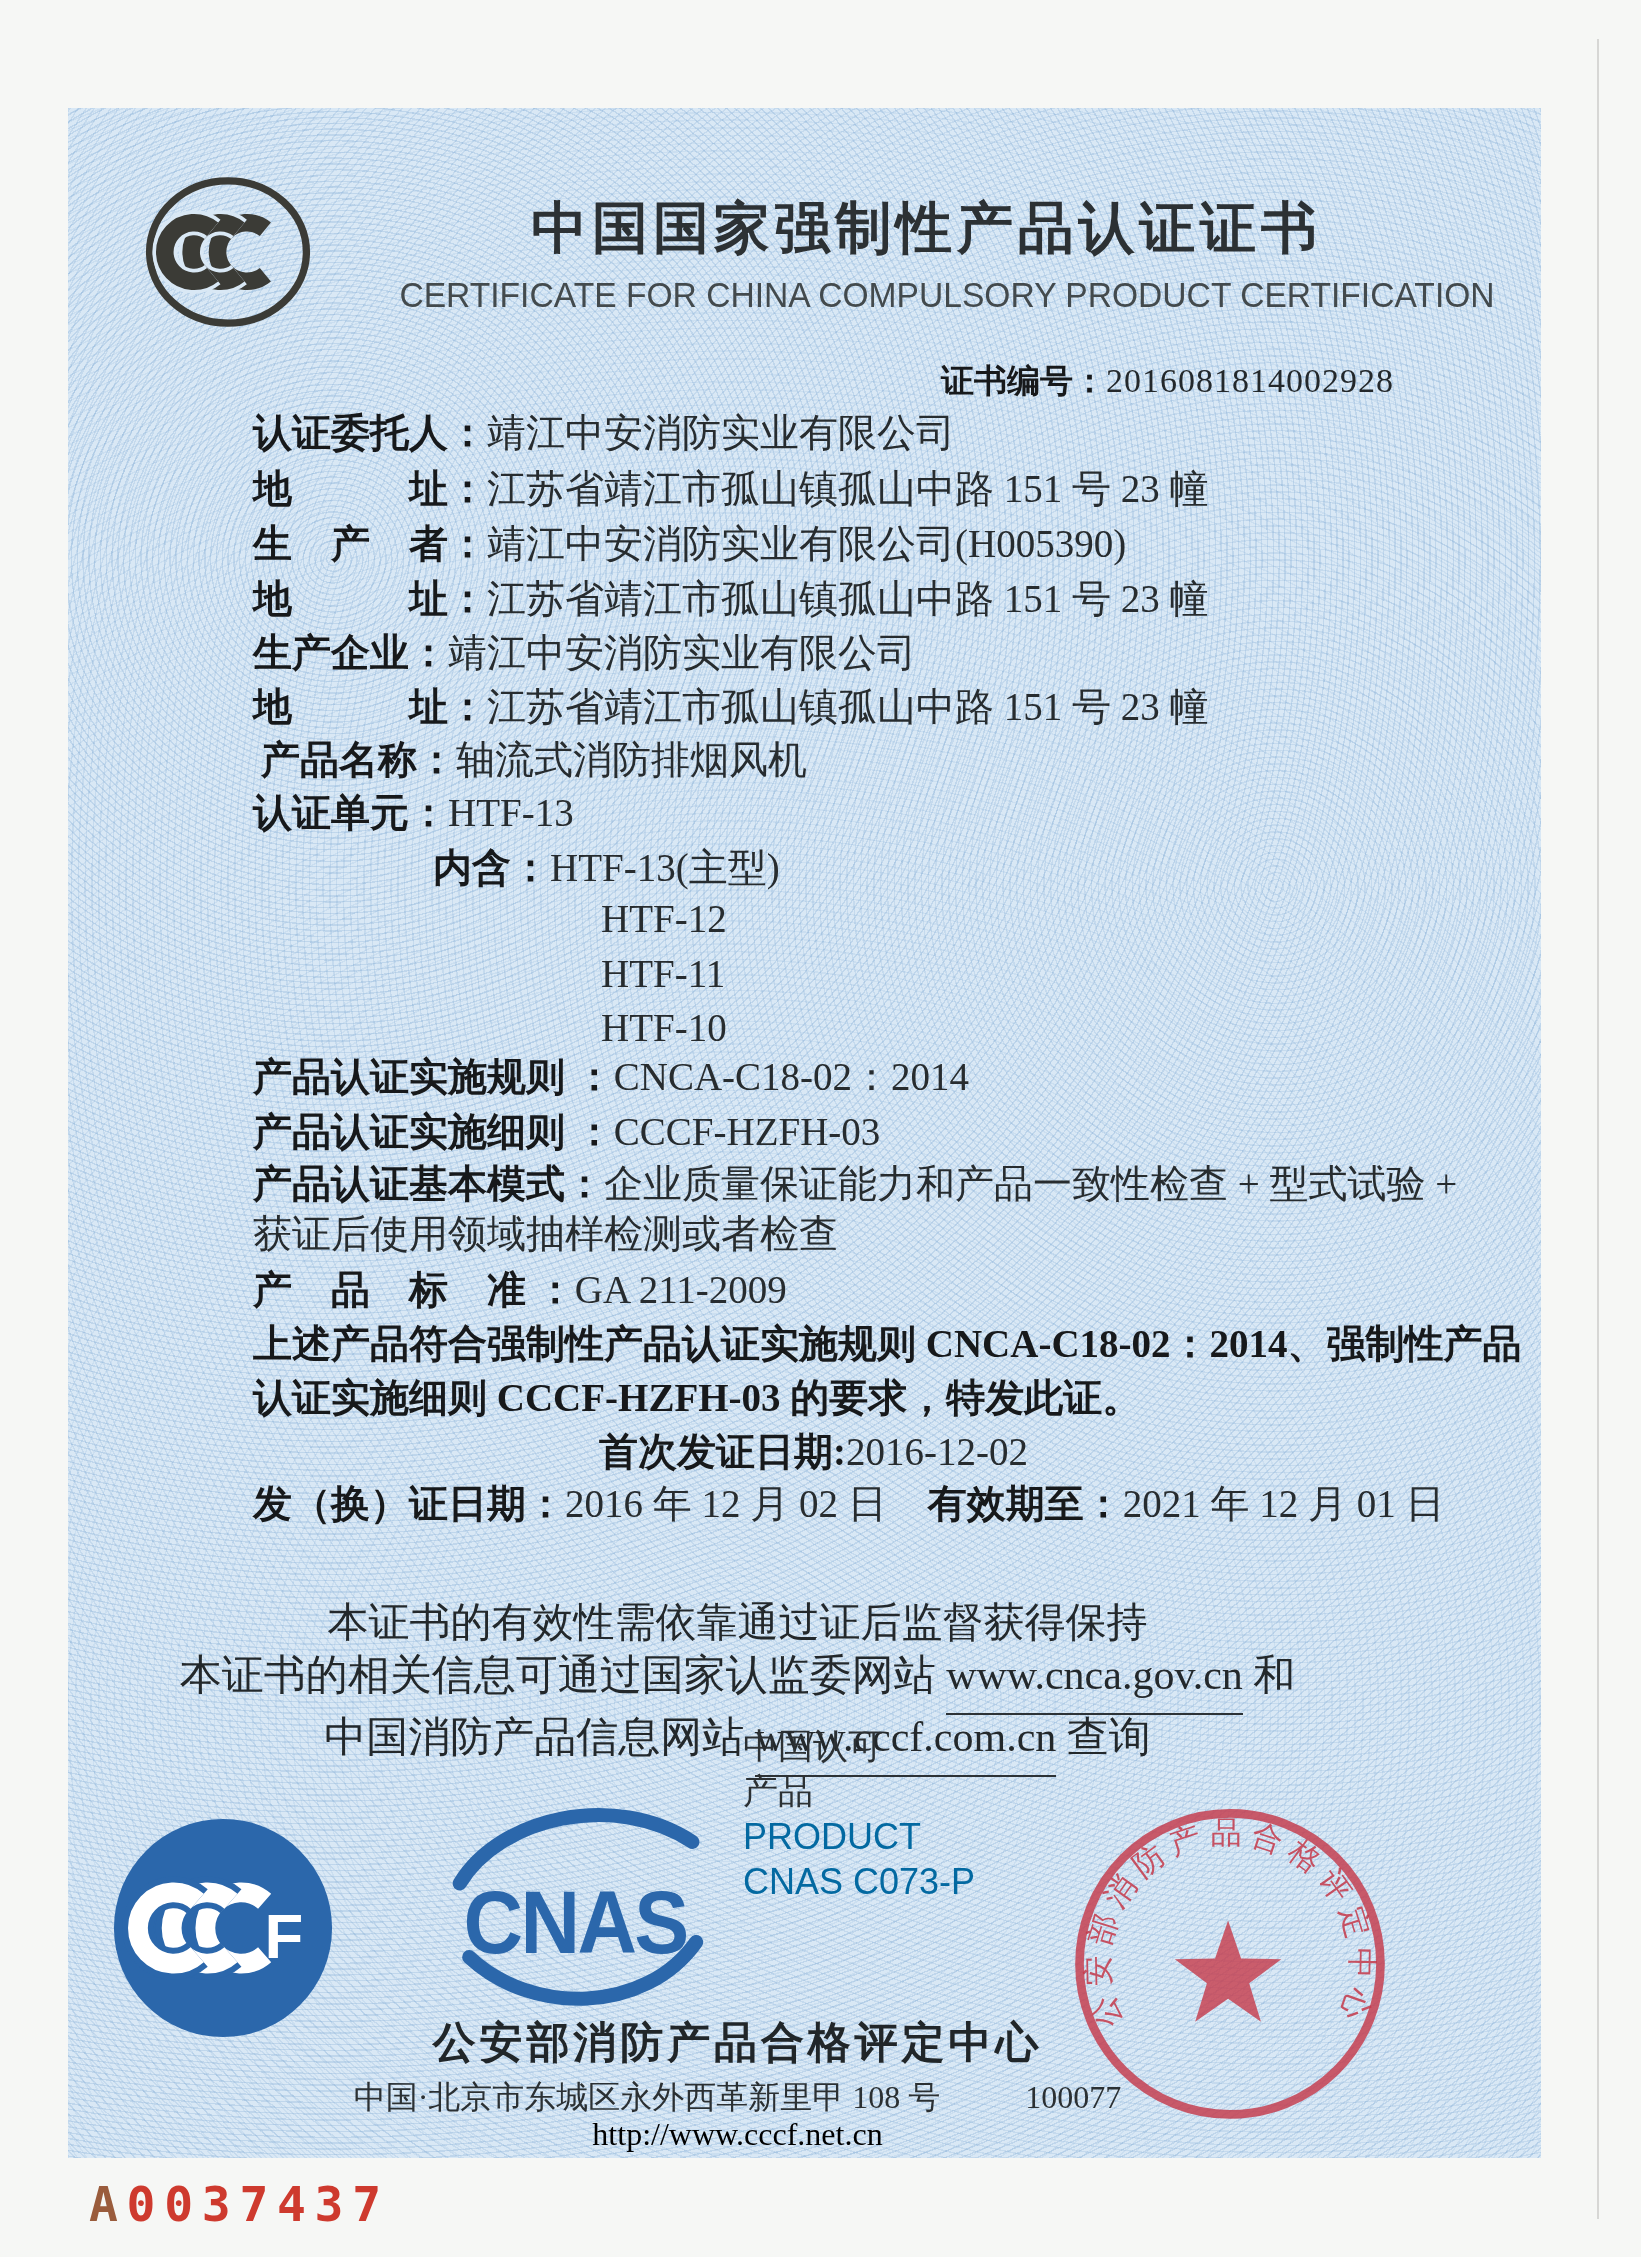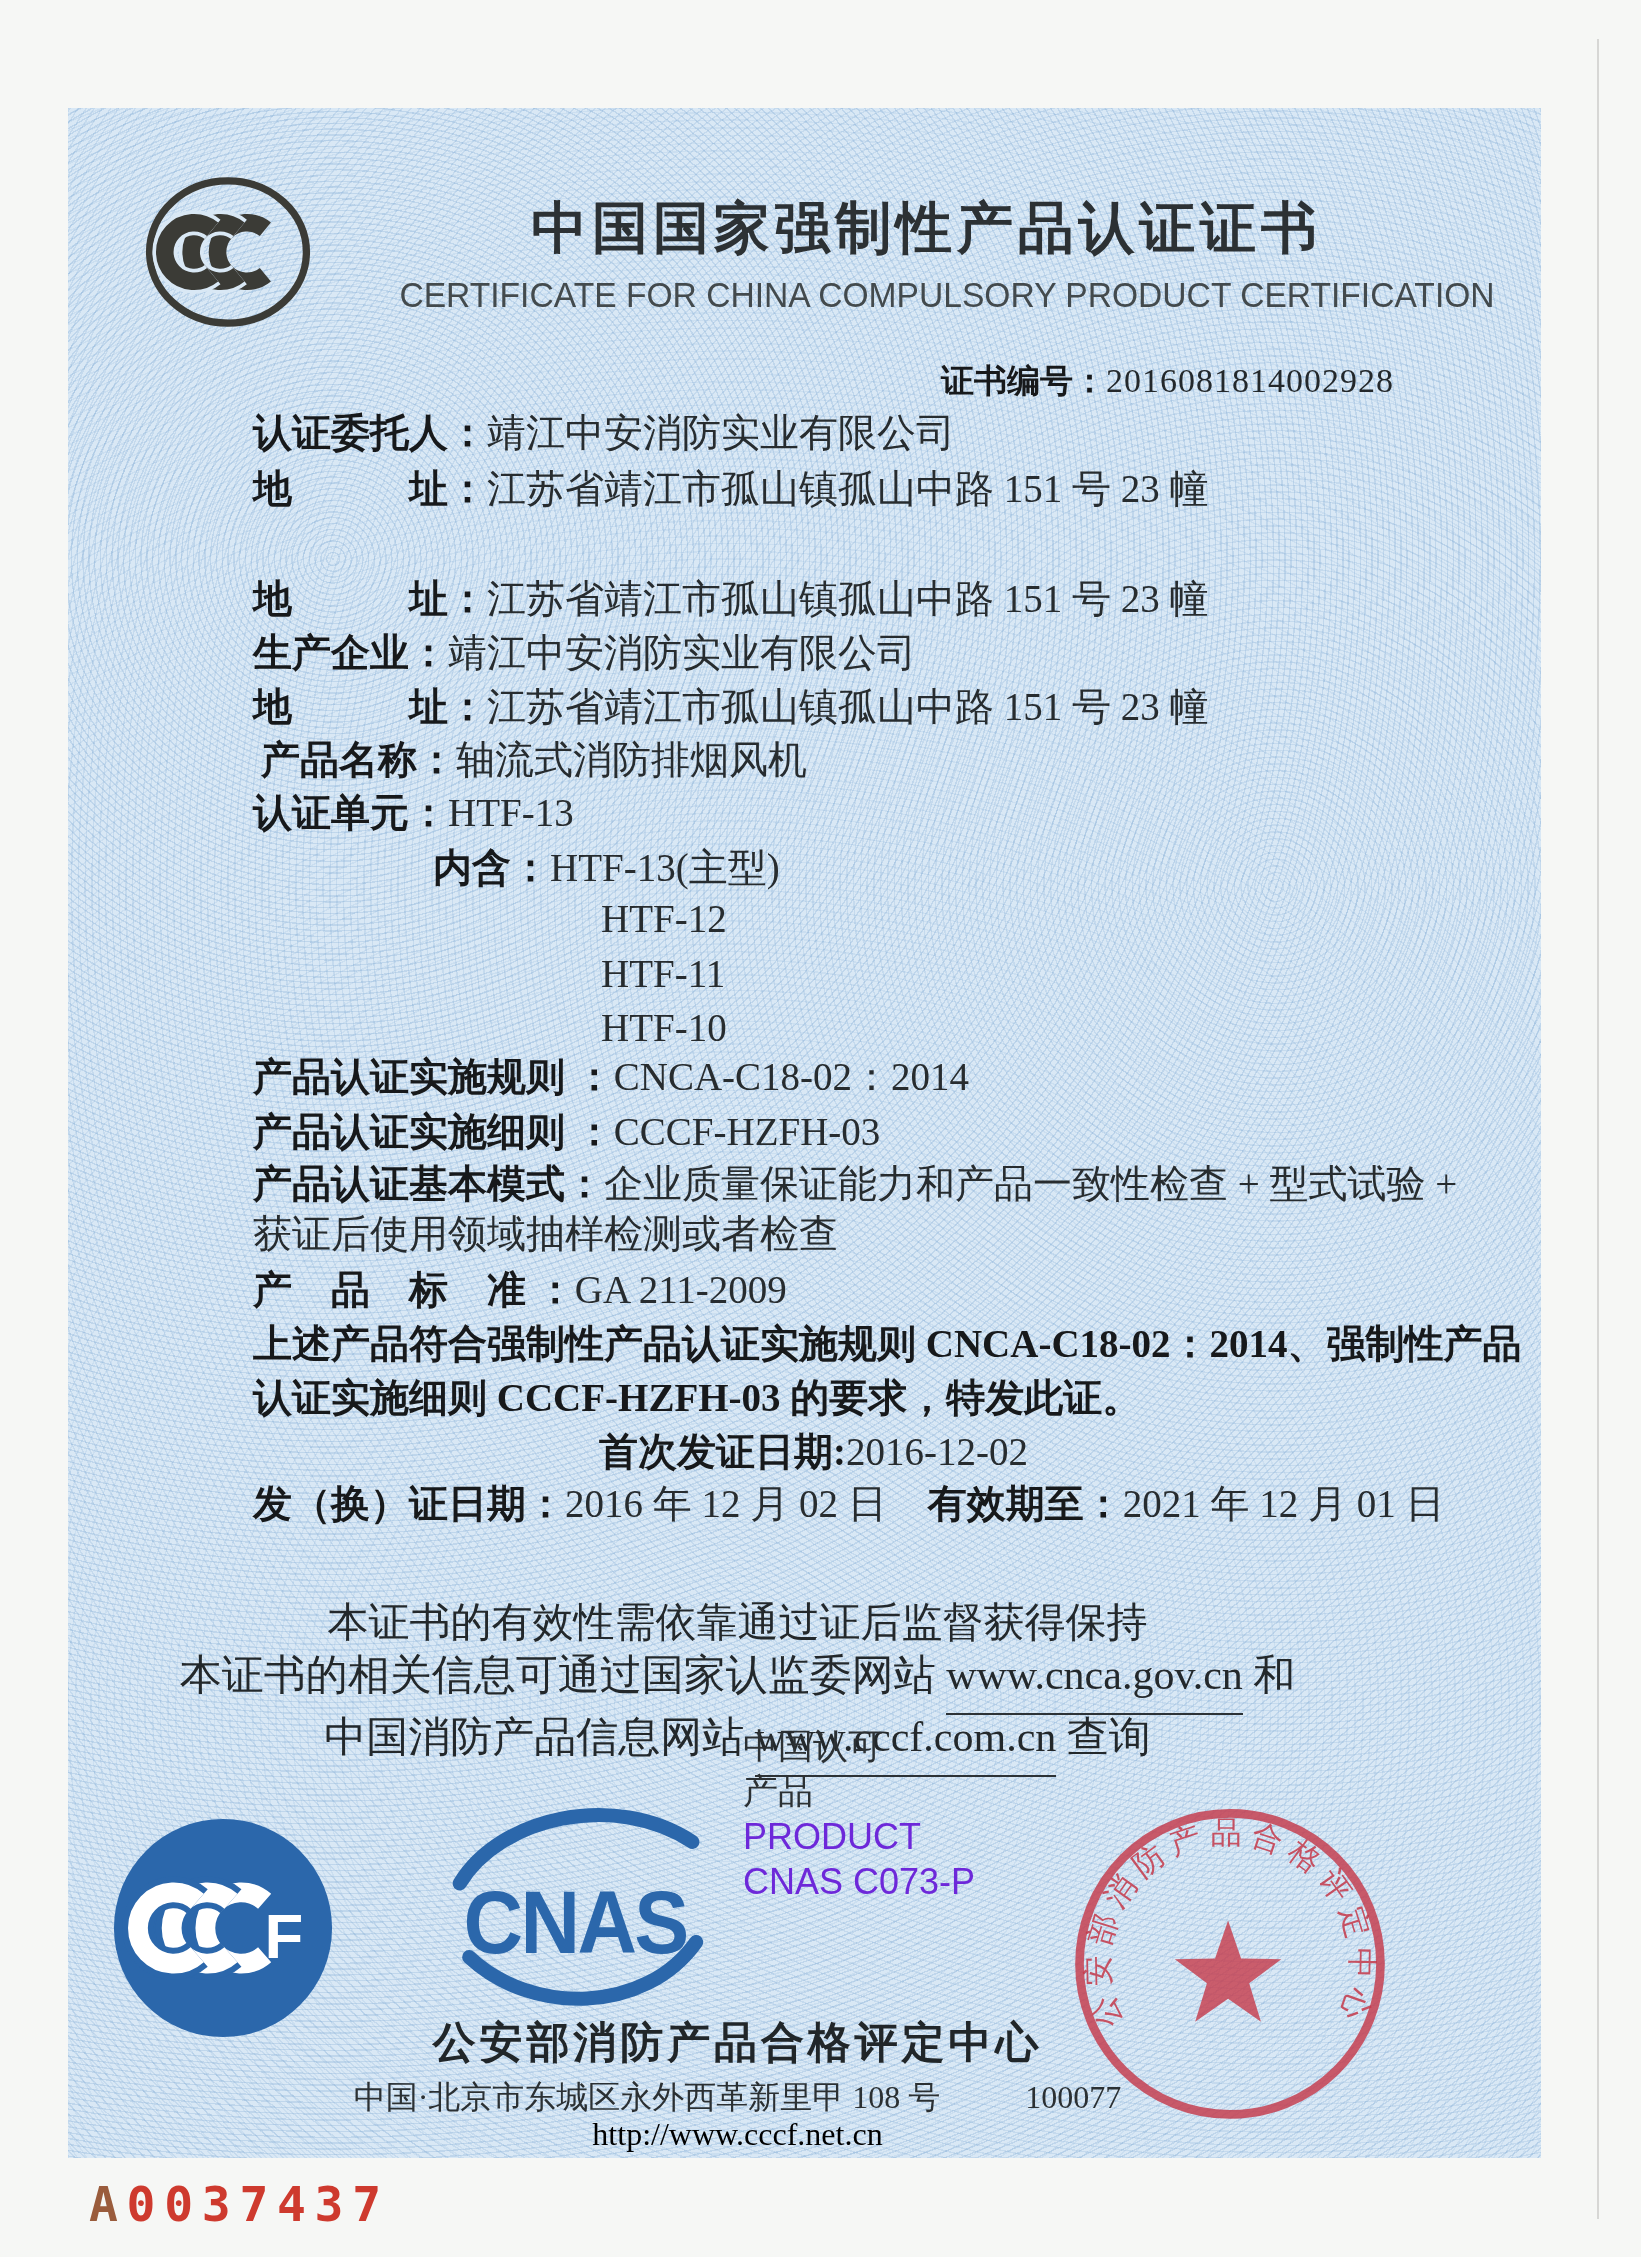--- a/index.html
+++ b/index.html
@@ -31,21 +31,21 @@
   .lbl { font-weight:bold; color:#17191b; }
   .val { color:#272c2f; }
   .bold-line { font-size:39px; font-weight:bold; color:#17191b; }
   .center-band { left:68px; width:1339px; text-align:center; }
   .notice1 { top:1595px; font-size:41px; }
   .notice2 { top:1647px; font-size:42px; }
   .notice3 { top:1709px; font-size:42px; }
   .url { border-bottom:2.9px solid #2c3236; padding-bottom:15px; }
   .gap { display:inline-block; width:41px; }
   .accred { left:743px; top:1724px; font-size:35px; line-height:45px; color:#2c3134; z-index:2; }
-  .accred .en { font-family:"Liberation Sans","DejaVu Sans",sans-serif; font-size:36px; color:#6d28d9; }
+  .accred .en { font-family:"Liberation Sans","DejaVu Sans",sans-serif; font-size:36px; color:#0369a1; }
   .seal-caption { left:1060px; top:1879px; font-size:34px; letter-spacing:1.9px; color:#1d2022; z-index:4; }
   .footer-org { top:2014px; font-size:43px; font-weight:bold; letter-spacing:3.9px; color:#212629; }
   .footer-addr { top:2076px; font-size:32px; color:#2b3033; }
   .footer-addr .pc { margin-left:85px; }
   .footer-web { top:2116px; font-size:32px; color:#000000; }
   .serial { left:89px; top:2176px; font-size:48px; font-weight:bold;
     font-family:"DejaVu Sans Mono","Liberation Mono",monospace;
     color:#ce3a2e; letter-spacing:8.7px; z-index:2; }
   .serial::first-letter { color:#9a5c3c; }
   .logo-box { position:absolute; z-index:2; }
@@ -72,20 +72,23 @@
 
   <div class="abs cert-no">
     <span class="lbl">证书编号：</span><span class="num">2016081814002928</span>
   </div>
 
   <div class="abs row" style="left:253px; top:406px;">
     <span class="lbl">认证委托人：</span><span class="val">靖江中安消防实业有限公司</span>
   </div>
   <div class="abs row" style="left:253px; top:462px;">
     <span class="lbl">地　　　址：</span><span class="val">江苏省靖江市孤山镇孤山中路 151 号 23 幢</span>
+  </div>
+  <div class="abs row" style="left:253px; top:517px;">
+    <span class="lbl">生　产　者：</span><span class="val">靖江中安消防实业有限公司(H005390)</span>
   </div>
   <div class="abs row" style="left:253px; top:572px;">
     <span class="lbl">地　　　址：</span><span class="val">江苏省靖江市孤山镇孤山中路 151 号 23 幢</span>
   </div>
   <div class="abs row" style="left:253px; top:626px;">
     <span class="lbl">生产企业：</span><span class="val">靖江中安消防实业有限公司</span>
   </div>
   <div class="abs row" style="left:253px; top:680px;">
     <span class="lbl">地　　　址：</span><span class="val">江苏省靖江市孤山镇孤山中路 151 号 23 幢</span>
   </div>

